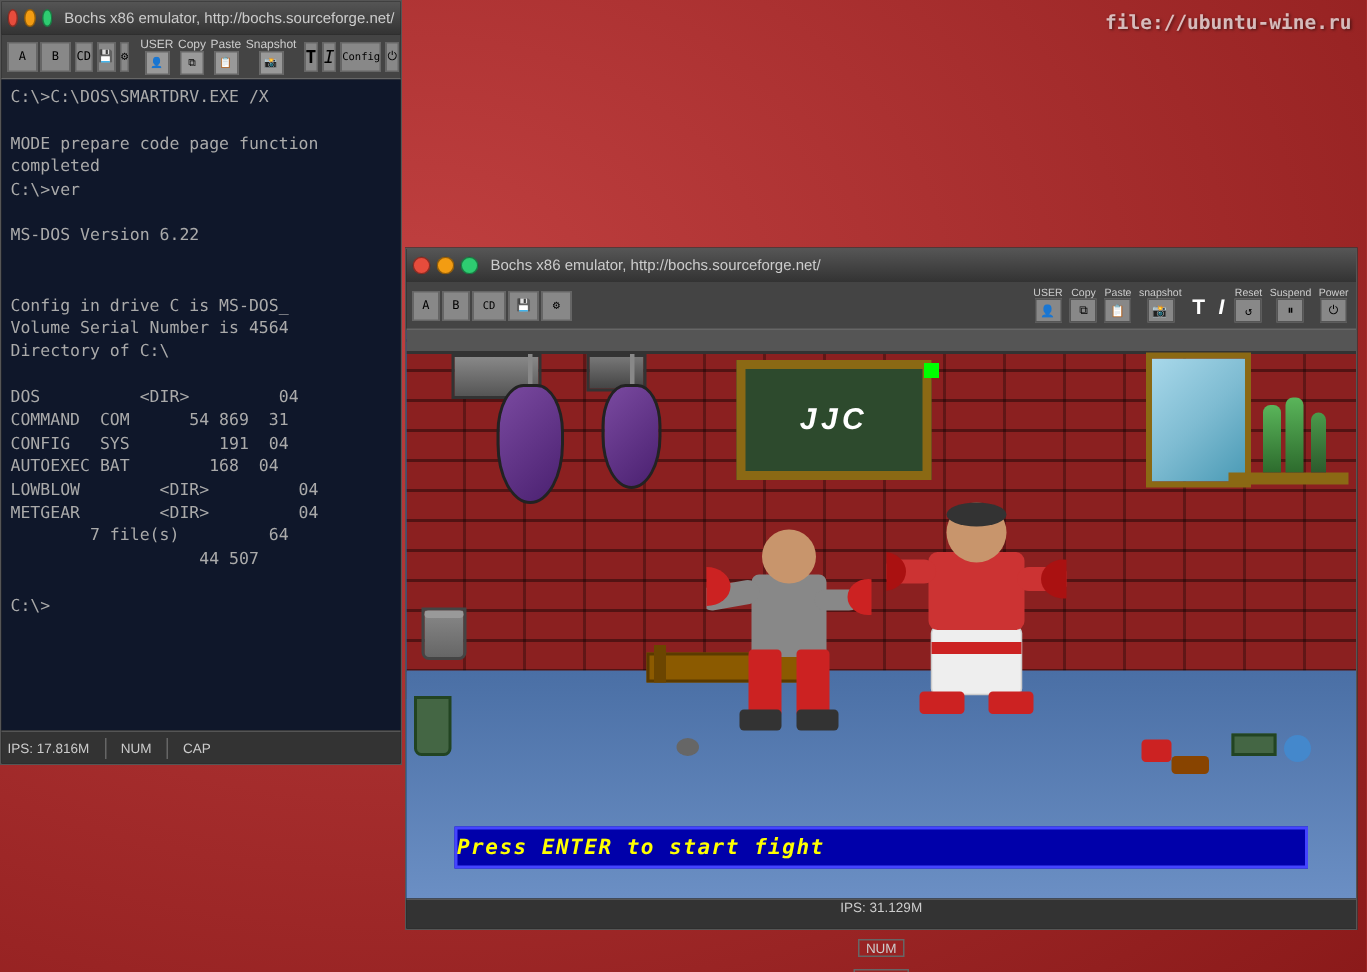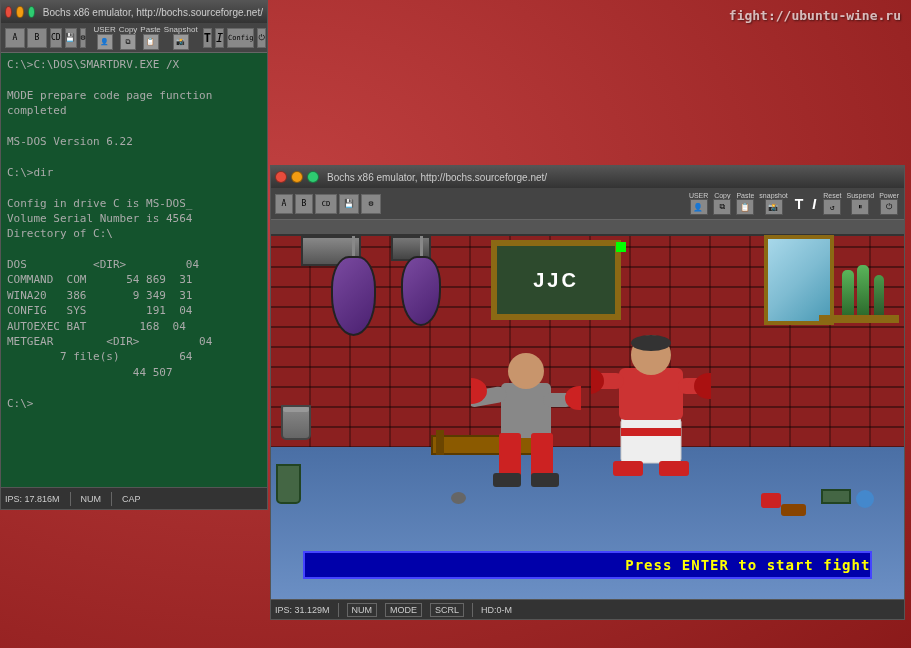--- a/index.html
+++ b/index.html
@@ -106,21 +106,21 @@
       color: #000;
     }
 
     .window1-label {
       font-size: 8px;
       color: #ccc;
       font-family: sans-serif;
     }
 
     .window1-content {
-      background: #14532d;
+      background: #0f172a;
       color: #aaa;
       font-size: 11px;
       padding: 4px 6px;
       line-height: 1.4;
       height: calc(100% - 52px - 22px);
       overflow: hidden;
     }
 
     .window1-statusbar {
       position: absolute;
@@ -226,20 +226,21 @@
       padding: 0 3px;
     }
 
     
     .game-area {
       width: 100%;
       height: calc(100% - 54px - 20px);
       position: relative;
       overflow: hidden;
       background: #3b82f6;
+      font-style: italic;
     }
 
     
     .brick-wall {
       position: absolute;
       top: 0;
       left: 0;
       right: 0;
       height: 65%;
       background-color: #8b2020;
@@ -307,21 +308,21 @@
     .press-enter-bar {
       position: absolute;
       bottom: 20px;
       left: 5%;
       right: 5%;
       height: 28px;
       background: #0000aa;
       border: 2px solid #4444ff;
       display: flex;
       align-items: center;
-      justify-content: flex-end;
+      justify-content: flex-start;
     }
 
     .press-enter-text {
       color: #ffff00;
       font-size: 14px;
       font-weight: bold;
       font-family: monospace;
       letter-spacing: 1px;
     }
 
@@ -333,34 +334,35 @@
       height: 20px;
       background: #333;
       border-top: 1px solid #555;
       display: flex;
       align-items: center;
       padding: 0 4px;
       gap: 8px;
       font-size: 9px;
       color: #ccc;
       font-family: sans-serif;
+      flex-direction: column;
     }
 
     .status-box {
       border: 1px solid #666;
       padding: 0 4px;
       height: 14px;
       display: flex;
       align-items: center;
     }
   </style>
 </head>
 <body>
 
-<div class="watermark">fight://ubuntu-wine.ru</div>
+<div class="watermark">file://ubuntu-wine.ru</div>
 
 <div class="window1">
   <div class="window1-titlebar">
     <span class="win-btn win-btn-close"></span>
     <span class="win-btn win-btn-min"></span>
     <span class="win-btn win-btn-max"></span>
     <span class="window1-title">Bochs x86 emulator, http://bochs.sourceforge.net/</span>
   </div>
   <div class="window1-toolbar">
     <div class="toolbar-icon-group">
@@ -388,34 +390,34 @@
     </div>
     <div class="tb-icon" style="margin-left:2px; font-size:12px; font-weight:bold;">T</div>
     <div class="tb-icon" style="font-size:12px; font-style:italic;">I</div>
     <div class="tb-icon" style="width:30px; font-size:7px;">Config</div>
     <div class="tb-icon">⏻</div>
   </div>
   <div class="window1-content">
     <div>C:\&gt;C:\DOS\SMARTDRV.EXE /X</div>
     <div>&nbsp;</div>
     <div>MODE prepare code page function completed</div>
+    <div>C:\&gt;ver</div>
     <div>&nbsp;</div>
     <div>MS-DOS Version 6.22</div>
     <div>&nbsp;</div>
-    <div>C:\&gt;dir</div>
     <div>&nbsp;</div>
     <div>Config in drive C is MS-DOS_</div>
     <div>Volume Serial Number is 4564</div>
     <div>Directory of C:\</div>
     <div>&nbsp;</div>
     <div>DOS&nbsp;&nbsp;&nbsp;&nbsp;&nbsp;&nbsp;&nbsp;&nbsp;&nbsp;&nbsp;&lt;DIR&gt;&nbsp;&nbsp;&nbsp;&nbsp;&nbsp;&nbsp;&nbsp;&nbsp;&nbsp;04</div>
     <div>COMMAND&nbsp;&nbsp;COM&nbsp;&nbsp;&nbsp;&nbsp;&nbsp;&nbsp;54&nbsp;869&nbsp;&nbsp;31</div>
-    <div>WINA20&nbsp;&nbsp;&nbsp;386&nbsp;&nbsp;&nbsp;&nbsp;&nbsp;&nbsp;&nbsp;9&nbsp;349&nbsp;&nbsp;31</div>
     <div>CONFIG&nbsp;&nbsp;&nbsp;SYS&nbsp;&nbsp;&nbsp;&nbsp;&nbsp;&nbsp;&nbsp;&nbsp;&nbsp;191&nbsp;&nbsp;04</div>
     <div>AUTOEXEC&nbsp;BAT&nbsp;&nbsp;&nbsp;&nbsp;&nbsp;&nbsp;&nbsp;&nbsp;168&nbsp;&nbsp;04</div>
+    <div>LOWBLOW&nbsp;&nbsp;&nbsp;&nbsp;&nbsp;&nbsp;&nbsp;&nbsp;&lt;DIR&gt;&nbsp;&nbsp;&nbsp;&nbsp;&nbsp;&nbsp;&nbsp;&nbsp;&nbsp;04</div>
     <div>METGEAR&nbsp;&nbsp;&nbsp;&nbsp;&nbsp;&nbsp;&nbsp;&nbsp;&lt;DIR&gt;&nbsp;&nbsp;&nbsp;&nbsp;&nbsp;&nbsp;&nbsp;&nbsp;&nbsp;04</div>
     <div>&nbsp;&nbsp;&nbsp;&nbsp;&nbsp;&nbsp;&nbsp;&nbsp;7&nbsp;file(s)&nbsp;&nbsp;&nbsp;&nbsp;&nbsp;&nbsp;&nbsp;&nbsp;&nbsp;64</div>
     <div>&nbsp;&nbsp;&nbsp;&nbsp;&nbsp;&nbsp;&nbsp;&nbsp;&nbsp;&nbsp;&nbsp;&nbsp;&nbsp;&nbsp;&nbsp;&nbsp;&nbsp;&nbsp;&nbsp;44&nbsp;507</div>
     <div>&nbsp;</div>
     <div>C:\&gt;</div>
   </div>
   <div class="window1-statusbar">
     <span>IPS: 17.816M</span>
     <div class="status-sep"></div>
     <span>NUM</span>

